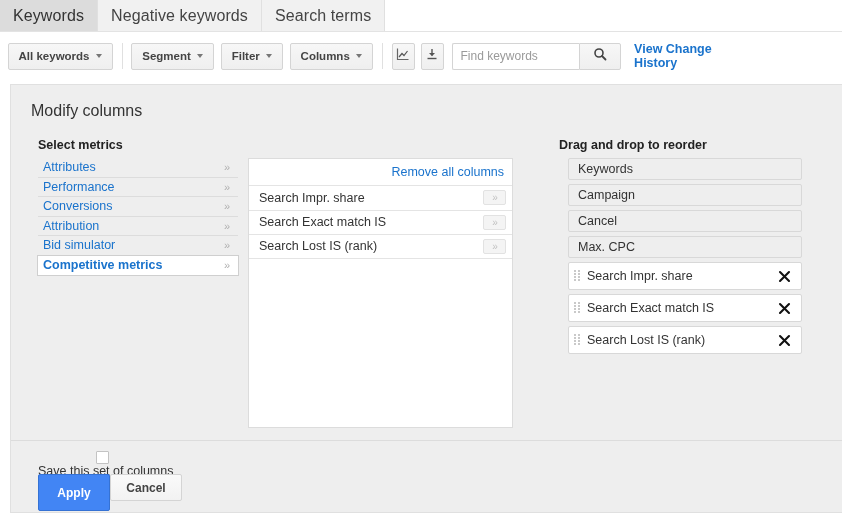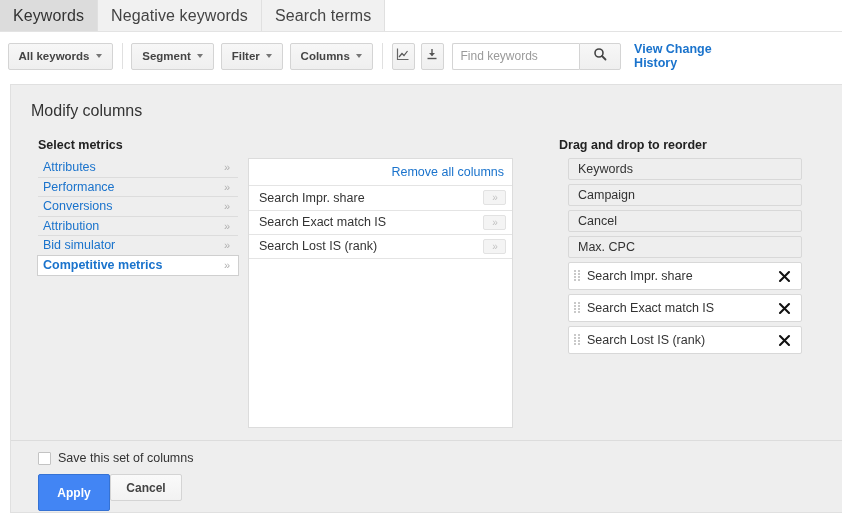--- a/index.html
+++ b/index.html
@@ -205,21 +205,21 @@
     cursor: pointer;
   }
 
   
   .footer-rule {
     position: absolute; left: 0; top: 355px; width: 832px; height: 1px;
     background: #dcdcdc;
   }
   .savecb {
     position: absolute; left: 27px; top: 366px;
-    display: flex; align-items: center; cursor: pointer;
+    display: flex; align-items: center; cursor: pointer; flex-direction: column;
   }
   .cbox {
     width: 13px; height: 13px;
     background: #fff;
     border: 1px solid #c3c3c3;
     border-radius: 1px;
     margin-right: 7px;
   }
   .cb-label { font-size: 12.5px; color: #333; }
   .btnrow { position: absolute; left: 27px; top: 389px; display: flex; }

